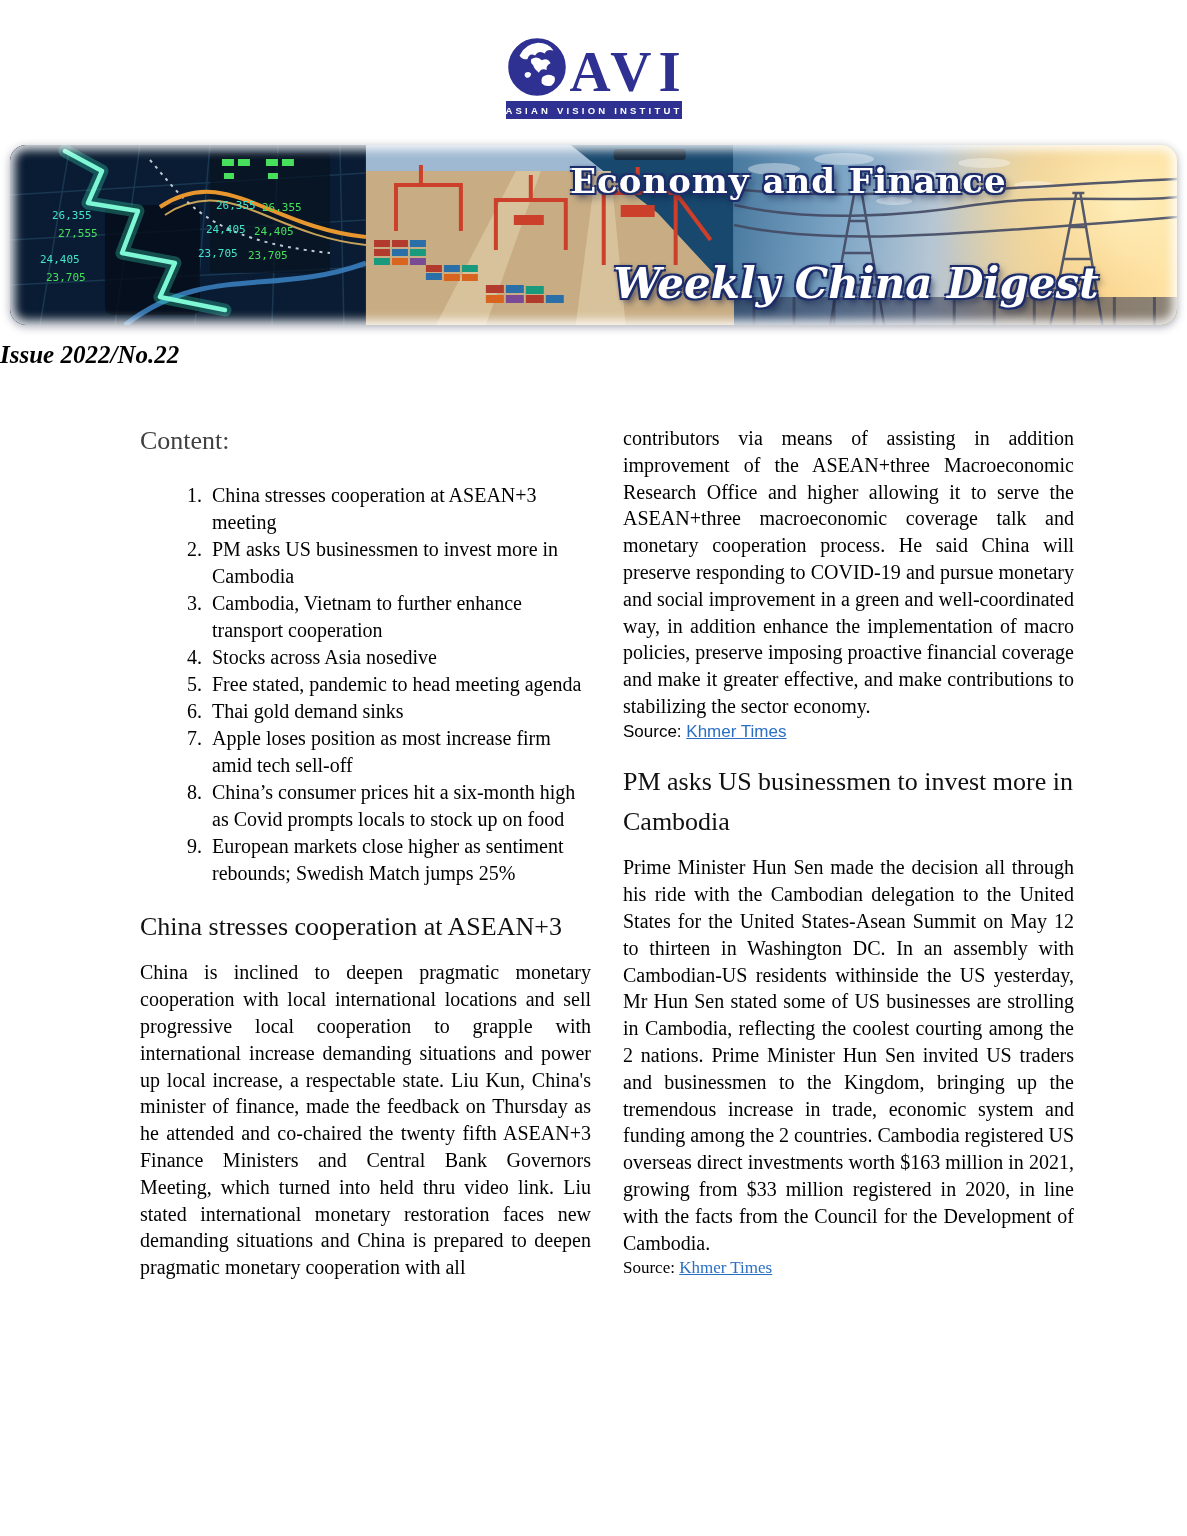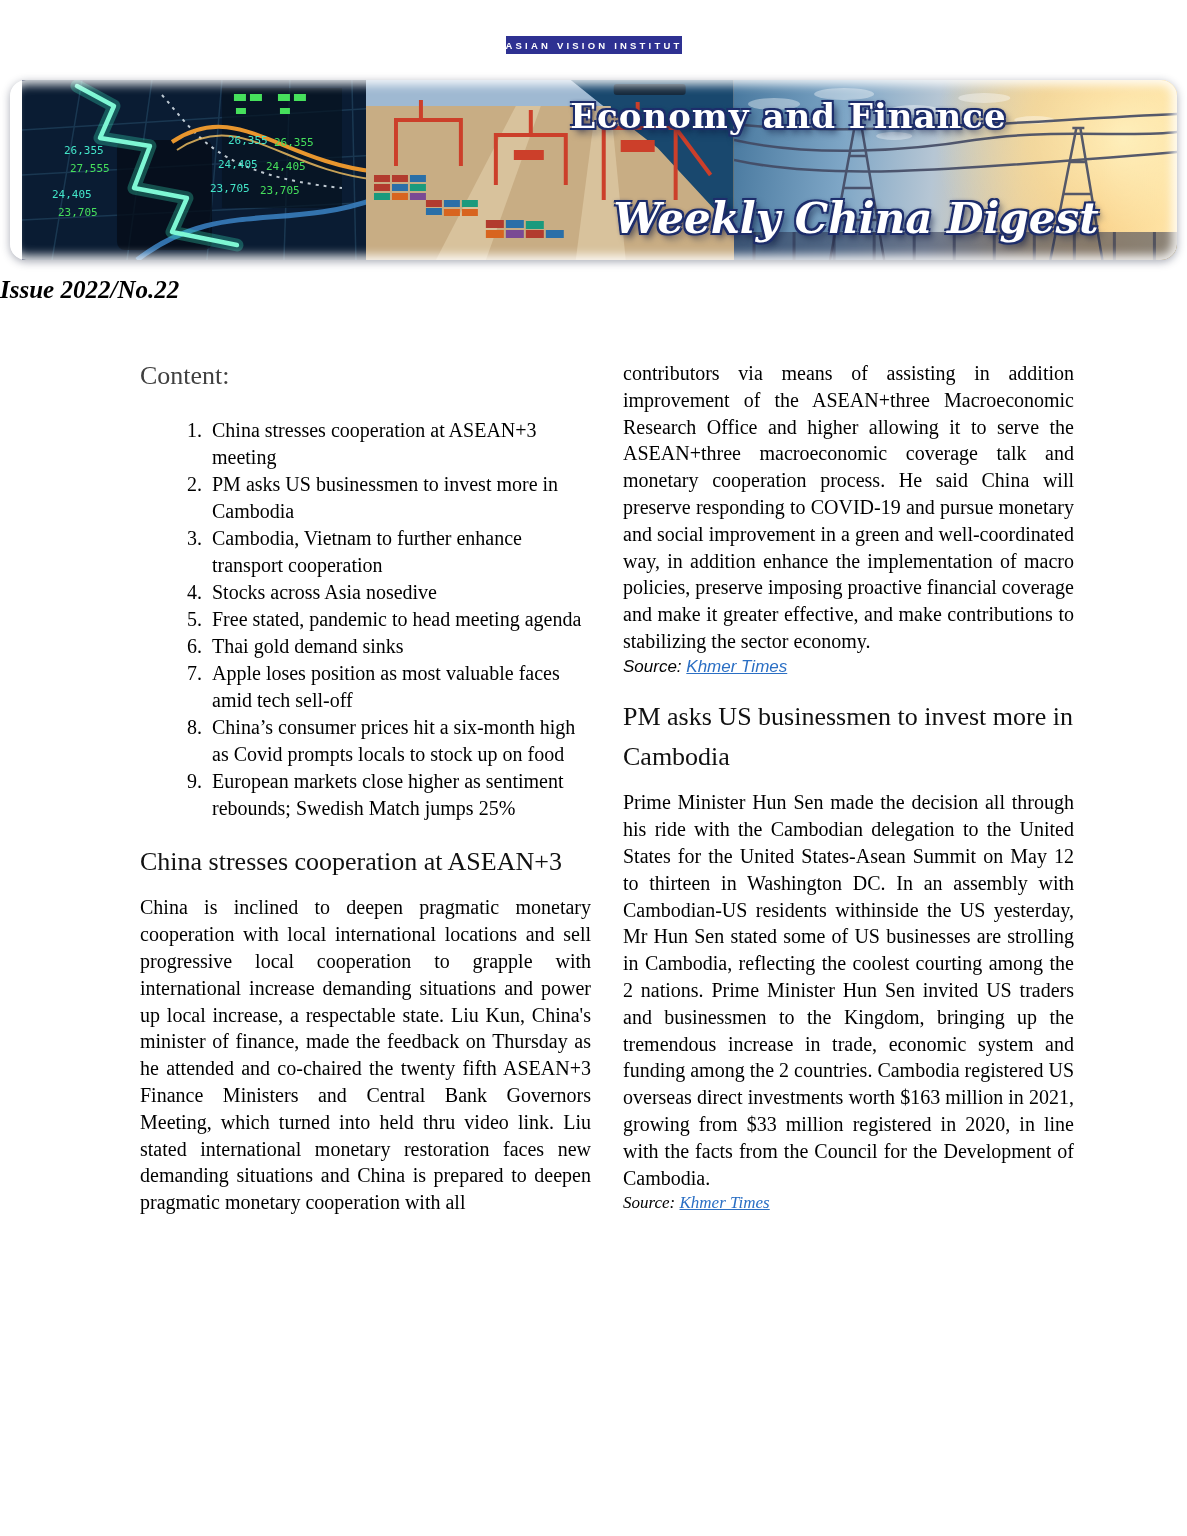--- a/index.html
+++ b/index.html
@@ -20,21 +20,21 @@
 
   
   .banner { position:relative; margin:26px 10px 0; height:180px;
             border-radius:16px; overflow:hidden;
             box-shadow:0 2px 9px rgba(25,35,60,.38); }
   .banner::after { content:""; position:absolute; inset:0; border-radius:16px;
             box-shadow:inset 0 0 10px 5px rgba(255,255,255,.85);
             pointer-events:none; }
   .panel { position:absolute; top:0; height:100%; }
   .panel svg { width:100%; height:100%; display:block; }
-  .panel-chart { left:12px; width:30.5%; background:#c4b5fd;text-align:center; }
+  .panel-chart { left:0; width:30.5%; background:#c4b5fd;text-align:center; }
   .panel-port  { left:30.5%; width:31.5%; background:#c8ad84; }
   .panel-sky   { left:62%; width:38%;
      background:
        radial-gradient(circle at 88% 32%, rgba(255,241,190,.95) 0%, rgba(255,228,160,.55) 22%, rgba(255,220,150,0) 46%),
        linear-gradient(95deg,#49799f 0%,#7ea6c6 25%,#b6c6d4 45%,#e2c99c 65%,#f3c27c 82%,#ffe7b0 100%); }
   .banner-title { position:absolute; left:48%; right:4%; top:16px; text-align:left;
       font-family:"DejaVu Serif", serif; font-weight:bold; font-size:34px; color:#fff;
       text-shadow:2px 2px 0 #1d2d6b,-2px -2px 0 #1d2d6b,2px -2px 0 #1d2d6b,
                   -2px 2px 0 #1d2d6b,0 0 4px #1d2d6b,4px 5px 7px rgba(8,18,55,.6);
       letter-spacing:1px; }
@@ -51,32 +51,43 @@
   
   .columns { display:flex; gap:32px; margin:56px 112px 0 140px; }
   .col { width:451px; flex:0 0 451px; }
   .col > :first-child { margin-top:0; }
   .content-heading { font-size:26px; line-height:1.2; font-weight:normal; color:#404040; margin:0; }
   ol.toc { margin:26px 0 0; padding-left:67px; font-size:20px; line-height:1.35; }
   ol.toc li { padding-left:5px; }
   .article-heading { font-size:26px; line-height:1.55; font-weight:normal;
                      color:#111; margin:20px 0 0; }
   .body-text { font-size:20px; line-height:1.34; text-align:justify; margin:12px 0 0; }
-  .source { margin:2px 0 0; font-size:17px; font-style:italic; }
+  .source { margin:2px 0 0; font-size:17px; }
   .source-sans { font-family:"Liberation Sans", sans-serif; }
   .source-serif { font-family:"Liberation Serif", serif; }
   .source a { color:#2B6FC4; text-decoration:underline; }
 
   
   .tick { font-family:"DejaVu Sans Mono", monospace; font-size:11px; }
 </style>
 </head>
 <body>
 
 <div class="logo-wrap">
+  <div class="logo-top">
+    <svg class="logo-globe" viewBox="0 0 64 64">
+      <circle cx="32" cy="32" r="30.5" fill="#2E3192"></circle>
+      <circle cx="32" cy="32" r="30.5" fill="none" stroke="#ffffff" stroke-width="1.6"></circle>
+      <path fill="#ffffff" d="M14,20 Q20,8 33,7 Q44,7 49,15 Q42,13 40,18 Q34,14 30,20 Q24,17 22,24 Q16,24 14,20 Z"></path>
+      <path fill="#ffffff" d="M26,24 Q32,20 37,25 Q43,22 46,28 Q41,30 42,35 Q36,33 34,38 Q29,34 28,30 Q25,28 26,24 Z"></path>
+      <path fill="#ffffff" d="M38,42 Q44,38 50,42 Q52,47 47,51 Q41,53 37,49 Q36,44 38,42 Z"></path>
+      <path fill="#ffffff" d="M20,38 q4,-2 6,1 q-1,5 -5,4 q-3,-2 -1,-5 Z"></path>
+    </svg>
+    <div class="logo-acronym">AVI</div>
+  </div>
   <div class="logo-bar">ASIAN VISION INSTITUTE</div>
 </div>
 
 <div class="banner">
 
   <div class="panel panel-chart">
     <svg viewBox="0 0 356 180" preserveAspectRatio="none">
       <rect width="356" height="180" fill="#0a1c33"></rect>
       <g stroke="#1c3b55" stroke-width="1.5" opacity=".9">
         <path d="M60,0 L30,180"></path>
@@ -213,21 +224,21 @@
 
   <div class="col">
     <h2 class="content-heading">Content:</h2>
     <ol class="toc">
       <li>China stresses cooperation at ASEAN+3 meeting</li>
       <li>PM asks US businessmen to invest more in Cambodia</li>
       <li>Cambodia, Vietnam to further enhance transport cooperation</li>
       <li>Stocks across Asia nosedive</li>
       <li>Free stated, pandemic to head meeting agenda</li>
       <li>Thai gold demand sinks</li>
-      <li>Apple loses position as most valuable faces amid tech sell-off</li>
+      <li>Apple loses position as most increase firm amid tech sell-off</li>
       <li>China’s consumer prices hit a six-month high as Covid prompts locals to stock up on food</li>
       <li>European markets close higher as sentiment rebounds; Swedish Match jumps 25%</li>
     </ol>
 
     <h2 class="article-heading">China stresses cooperation at ASEAN+3</h2>
     <p class="body-text">China is inclined to deepen pragmatic monetary cooperation with local international locations and sell progressive local cooperation to grapple with international increase demanding situations and power up local increase, a respectable state. Liu Kun, China's minister of finance, made the feedback on Thursday as he attended and co-chaired the twenty fifth ASEAN+3 Finance Ministers and Central Bank Governors Meeting, which turned into held thru video link. Liu stated international monetary restoration faces new demanding situations and China is prepared to deepen pragmatic monetary cooperation with all</p>
   </div>
 
   <div class="col">
     <p class="body-text">contributors via means of assisting in addition improvement of the ASEAN+three Macroeconomic Research Office and higher allowing it to serve the ASEAN+three macroeconomic coverage talk and monetary cooperation process. He said China will preserve responding to COVID-19 and pursue monetary and social improvement in a green and well-coordinated way, in addition enhance the implementation of macro policies, preserve imposing proactive financial coverage and make it greater effective, and make contributions to stabilizing the sector economy.</p>

